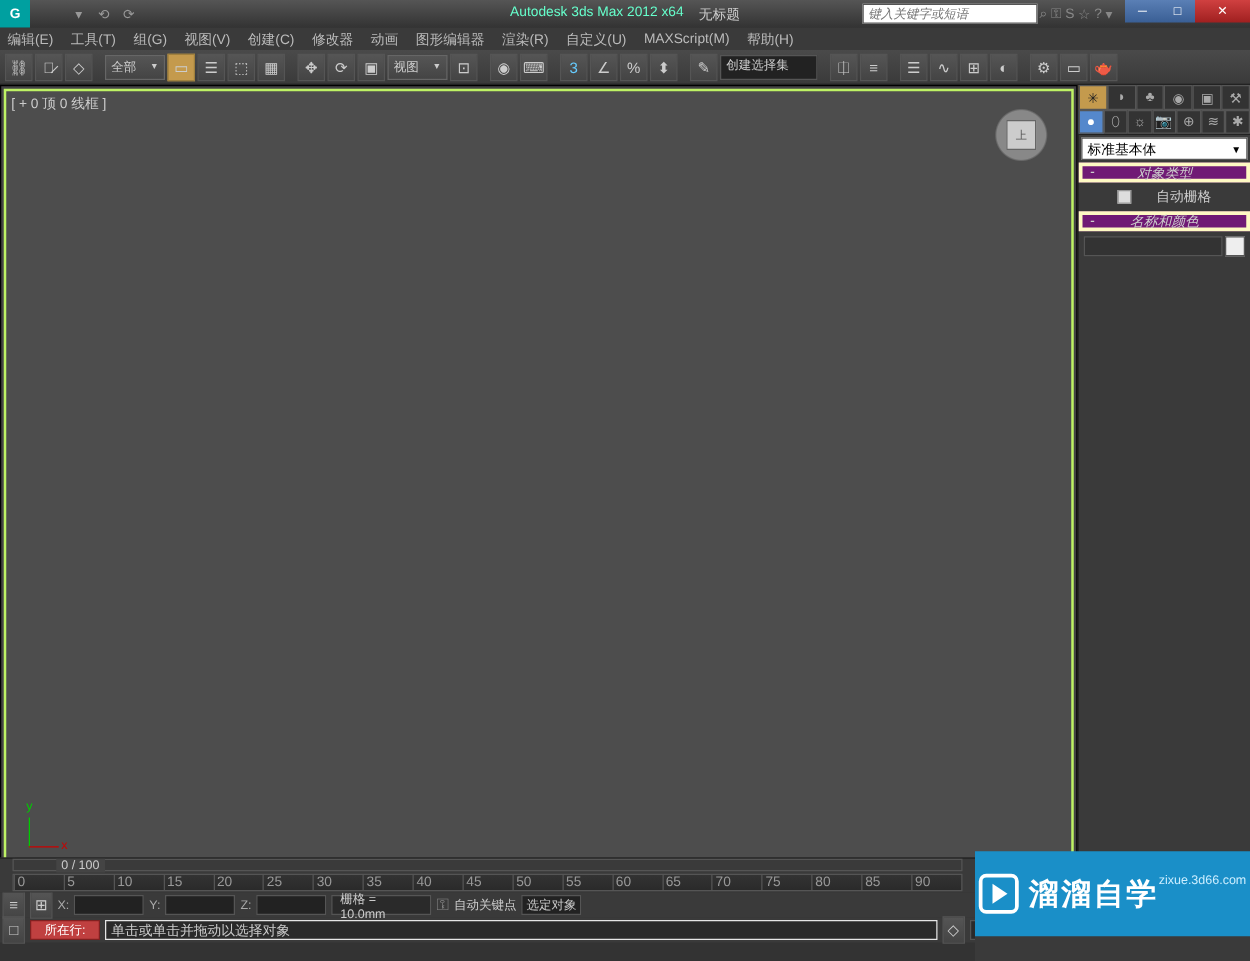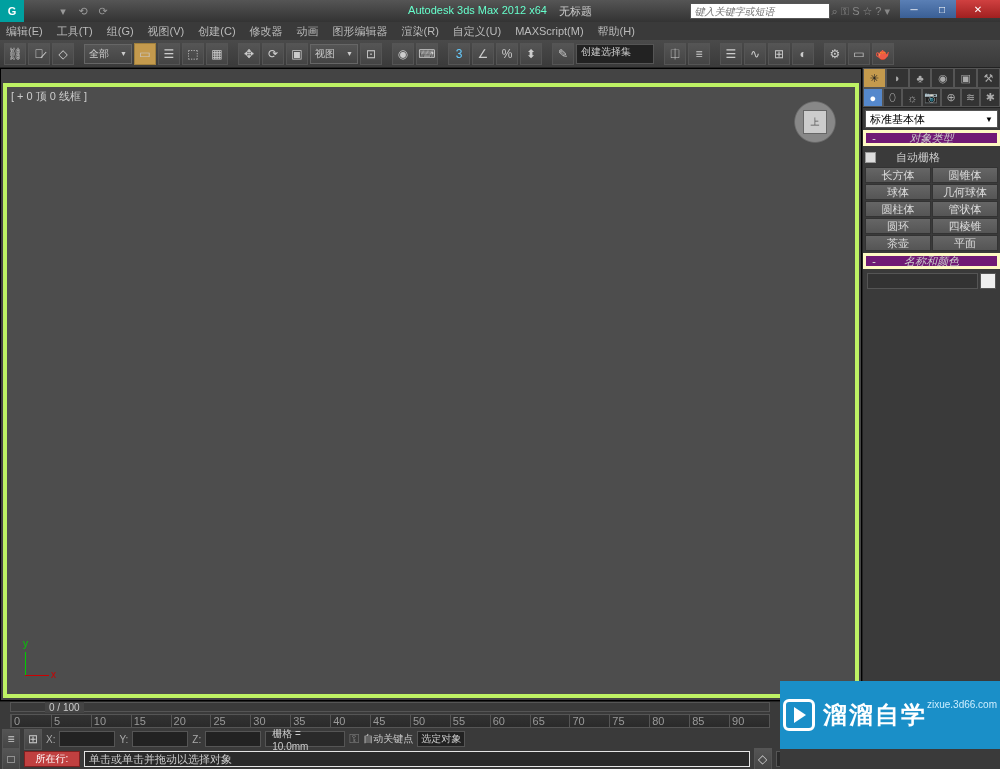--- a/index.html
+++ b/index.html
@@ -34,21 +34,21 @@
 .tsep { width: 6px; }
 .tdrop { height: 20px; background: linear-gradient(#555,#444); border: 1px solid #666; color: #ccc; display: flex; align-items: center; padding: 0 4px; min-width: 48px; justify-content: space-between; font-size: 10px; }
 .tdrop::after { content: "▼"; font-size: 7px; margin-left: 3px; }
 .tinput { height: 20px; background: #222; border: 1px solid #555; color: #ccc; padding: 0 4px; width: 78px; font-size: 10px; }
 
 
 .main { display: flex; height: calc(100% - 22px - 18px - 28px - 68px); }
 
 
 .viewport-container { flex: 1; position: relative; background: #444; border: 1px solid #000; }
-.viewport { position: absolute; inset: 2px; background: #4d4d4d; border: 4px solid #bef264; margin-top: 12px; }
+.viewport { position: absolute; inset: 2px; background: #4d4d4d; border: 2px solid #bef264; }
 .vp-label { position: absolute; top: 2px; left: 4px; color: #ccc; font-size: 11px; }
 .axis-gizmo { position: absolute; bottom: 18px; left: 18px; }
 .axis-gizmo .y { position: absolute; width: 1px; height: 24px; background: #0c0; bottom: 0; left: 0; }
 .axis-gizmo .y::after { content: "y"; color: #0c0; position: absolute; top: -14px; left: -2px; font-size: 10px; }
 .axis-gizmo .x { position: absolute; width: 24px; height: 1px; background: #c00; bottom: 0; left: 0; }
 .axis-gizmo .x::after { content: "x"; color: #c00; position: absolute; left: 26px; top: -6px; font-size: 10px; }
 .viewcube { position: absolute; top: 10px; right: 15px; width: 50px; height: 50px; border-radius: 50%; background: radial-gradient(circle, #888 55%, transparent 60%); display: flex; align-items: center; justify-content: center; }
 .viewcube-inner { width: 24px; height: 24px; background: #ccc; border: 1px solid #666; display: flex; align-items: center; justify-content: center; font-size: 9px; color: #555; }
 
 
@@ -59,30 +59,30 @@
 .cmd-subtabs { height: 20px; display: flex; background: #333; border-bottom: 1px solid #222; }
 .cmd-subtab { flex: 1; display: flex; align-items: center; justify-content: center; color: #aaa; border: 1px solid #555; font-size: 11px; }
 .cmd-subtab.active { background: #5588cc; color: #fff; }
 .cmd-drop { margin: 2px; height: 18px; background: #fff; border: 1px solid #555; color: #000; display: flex; align-items: center; justify-content: space-between; padding: 0 4px; font-size: 11px; }
 .cmd-drop::after { content: "▼"; font-size: 8px; }
 
 .rollout-head { height: 16px; background: #701a75; color: #ccc; text-align: center; font-size: 11px; border: 3px solid #fef9c3; display: flex; align-items: center; position: relative; font-style: italic; }
 .rollout-head::before { content: "-"; position: absolute; left: 6px; }
 .rollout-head span { margin: 0 auto; }
 .rollout-body { padding: 2px; }
-.chk-row { display: flex; align-items: center; gap: 20px; padding: 2px 0; color: #ccc; font-size: 11px; }
+.chk-row { display: flex; align-items: center; justify-content: center; gap: 20px; padding: 2px 0; color: #ccc; font-size: 11px; }
 .chk { width: 11px; height: 11px; border: 1px solid #999; background: #ddd; }
 .obj-grid { display: grid; grid-template-columns: 1fr 1fr; gap: 1px; }
 .obj-btn { height: 16px; background: linear-gradient(#666,#555); border: 1px solid #333; color: #ddd; text-align: center; font-size: 11px; display: flex; align-items: center; justify-content: center; }
 .name-row { display: flex; gap: 2px; padding: 2px; }
 .name-input { flex: 1; height: 16px; background: #333; border: 1px solid #555; }
 .color-sw { width: 16px; height: 16px; background: #eee; border: 1px solid #555; }
 
 
-.bottom { position: absolute; bottom: 0; width: 100%; background: #333; border-radius: 15px; }
+.bottom { position: absolute; bottom: 15px; width: 100%; background: #333; border-radius: 15px; }
 .timeline { height: 28px; background: #3a3a3a; border-top: 1px solid #222; position: relative; display: flex; align-items: center; }
 .time-slider { position: absolute; top: 0; left: 10px; right: 230px; height: 10px; border: 1px solid #555; }
 .time-count { position: absolute; top: -1px; left: 34px; font-size: 10px; color: #ccc; background: #444; padding: 0 4px; }
 .time-ruler { position: absolute; top: 12px; left: 10px; right: 230px; height: 14px; background: linear-gradient(#333,#2a2a2a); border: 1px solid #555; display: flex; font-size: 9px; color: #999; overflow: hidden; }
 .tick { flex: 1; border-left: 1px solid #555; padding-left: 2px; display: flex; align-items: flex-end; }
 
 .status-row { height: 20px; display: flex; align-items: center; background: #3a3a3a; gap: 4px; padding: 0 2px; }
 .status-text { flex: 1; background: #2a2a2a; height: 16px; border: 1px solid #555; padding: 0 4px; display: flex; align-items: center; color: #ccc; font-size: 11px; position: relative; }
 .coord-box { width: 56px; height: 16px; background: #222; border: 1px solid #555; color: #aaa; font-size: 10px; display: flex; align-items: center; padding: 0 2px; }
 .coord-lbl { color: #aaa; font-size: 10px; }
@@ -231,32 +231,20 @@
     </div>
     <div class="cmd-drop">标准基本体</div>
 
     <div class="rollout-head">
         <span>对象类型</span>
       </div>
     <div class="rollout-body">
       <div class="chk-row">
         <div class="chk"></div>
         <span>自动栅格</span>
-      </div>
-      <div class="obj-grid">
-        <div class="obj-btn">长方体</div>
-        <div class="obj-btn">圆锥体</div>
-        <div class="obj-btn">球体</div>
-        <div class="obj-btn">几何球体</div>
-        <div class="obj-btn">圆柱体</div>
-        <div class="obj-btn">管状体</div>
-        <div class="obj-btn">圆环</div>
-        <div class="obj-btn">四棱锥</div>
-        <div class="obj-btn">茶壶</div>
-        <div class="obj-btn">平面</div>
       </div>
     </div>
 
     <div class="rollout-head">
         <span>名称和颜色</span>
       </div>
     <div class="rollout-body">
       <div class="name-row">
         <div class="name-input"></div>
         <div class="color-sw"></div>

